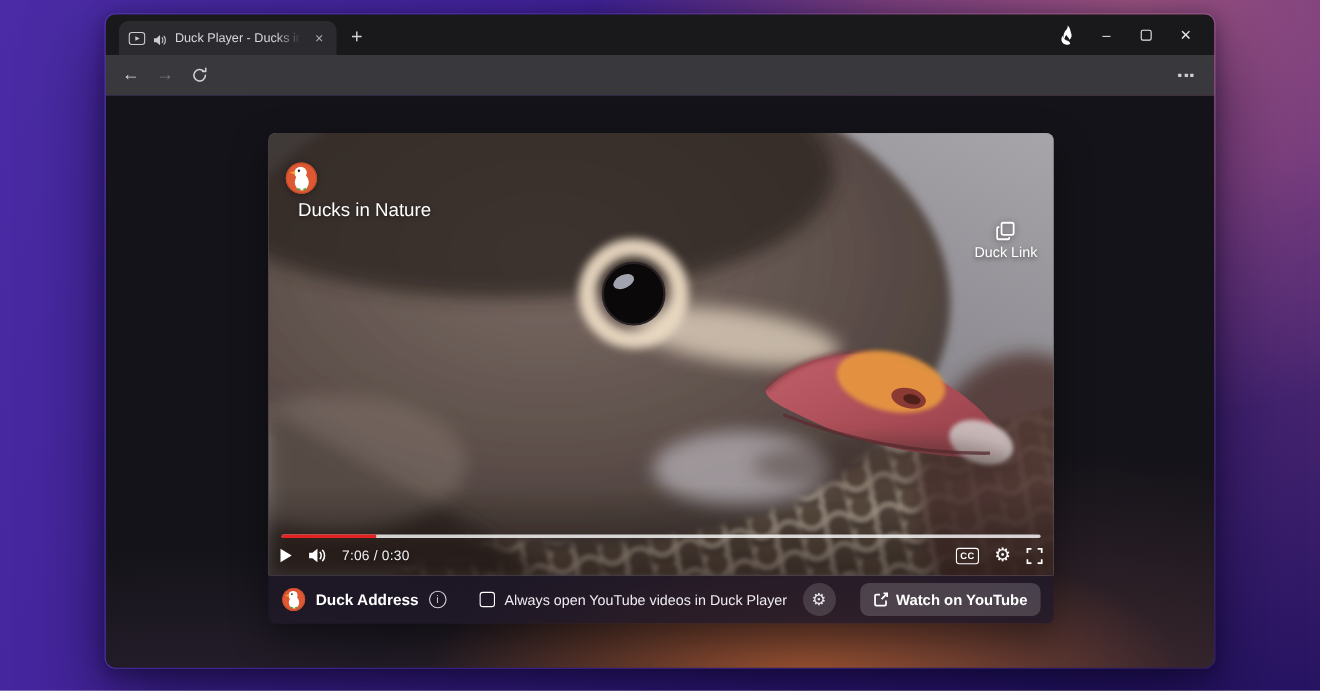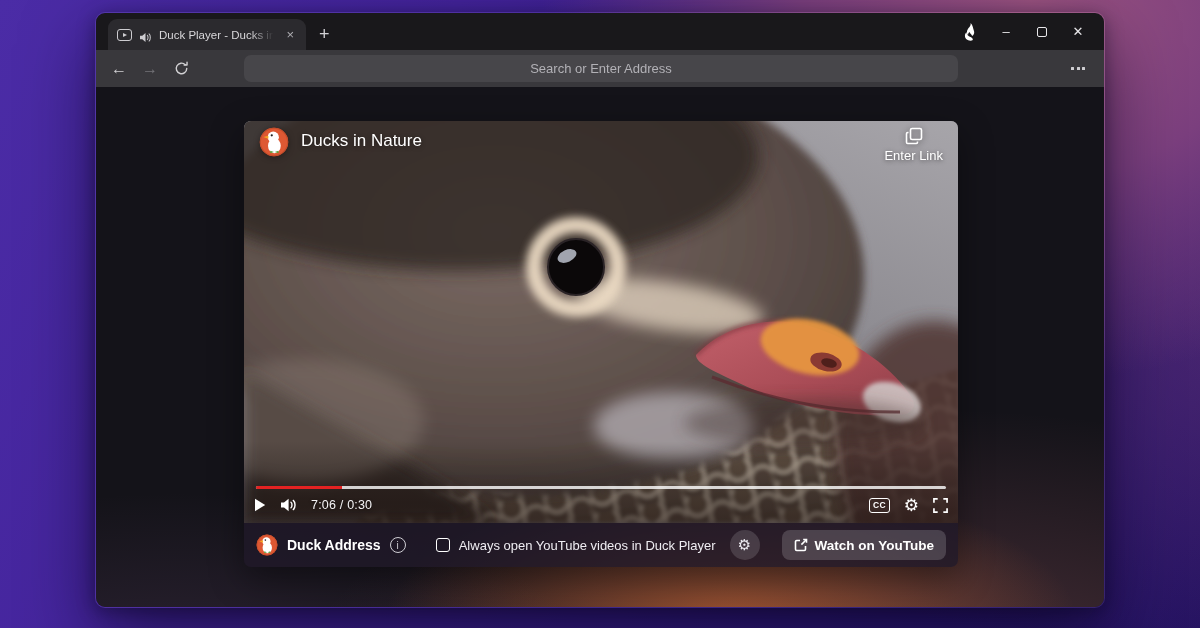--- a/index.html
+++ b/index.html
@@ -77,21 +77,21 @@
       radial-gradient(620px 300px at 8% 118%, rgba(112,78,122,.30), rgba(112,78,122,0) 70%),
       #141319;
   }
 
   
   .player { position:absolute; left:148px; top:34px; width:714px; border-radius:7px; overflow:hidden;
     box-shadow:0 12px 34px rgba(0,0,0,.4); }
   .video { position:relative; height:402px; background:#7d7b80; }
   .video > svg.duck { position:absolute; inset:0; width:100%; height:100%; }
 
-  .video-top { position:absolute; top:0; left:0; right:0; padding:6px 15px; display:flex; align-items:flex-start; }
+  .video-top { position:absolute; top:0; left:0; right:0; padding:26px 15px; display:flex; align-items:flex-start;flex-direction:column; }
   .vt-logo { width:30px; height:30px; flex:0 0 auto; filter:drop-shadow(0 1px 3px rgba(0,0,0,.35)); }
   .vt-title { margin-left:12px; margin-top:4px; font-size:17px; color:#fff;
     text-shadow:0 1px 5px rgba(0,0,0,.45); }
   .copy-btn { margin-left:auto; display:flex; flex-direction:column; align-items:center; gap:3px;
     color:#fff; cursor:pointer; text-shadow:0 1px 4px rgba(0,0,0,.5); }
   .copy-btn svg { filter:drop-shadow(0 1px 3px rgba(0,0,0,.45)); }
   .copy-label { font-size:13px; }
 
   .progress { position:absolute; left:12px; right:12px; bottom:34px; height:3.5px;
     background:rgba(255,255,255,.80); border-radius:2px; cursor:pointer; }
@@ -167,23 +167,20 @@
     <div class="toolbar">
       <div class="nav-group">
         <span class="nav-btn">←</span>
         <span class="nav-btn disabled">→</span>
         <span class="nav-btn">
           <svg viewBox="0 0 16 16" width="15" height="15">
               <path d="M13.6 8A5.6 5.6 0 1 1 12 4" fill="none" stroke="currentColor" stroke-width="1.5" stroke-linecap="round"></path>
               <path d="M13.9 1.2v3.1h-3.1" fill="none" stroke="currentColor" stroke-width="1.5" stroke-linecap="round" stroke-linejoin="round"></path>
             </svg>
         </span>
-      </div>
-      <div class="addressbar">
-        <input type="text" value="" placeholder="Search or Enter Address" style="">
       </div>
       <div class="overflow-btn">
         <b></b>
           <b></b>
           <b></b>
       </div>
     </div>
 
     <div class="content">
       <div class="player">
@@ -258,21 +255,21 @@
               <path d="M12.5 11.5 L5.8 13.2 L12.5 15.8 Z" fill="#f5a623"></path>
               <circle cx="17" cy="11" r="1.5" fill="#222"></circle>
               <path d="M15 31.5l5 1.8-5 1.8zM26 31.5l-5 1.8 5 1.8z" fill="#57a33e"></path>
             </svg>
             <div class="vt-title">Ducks in Nature</div>
             <div class="copy-btn">
               <svg viewBox="0 0 18 18" width="18" height="18">
                 <rect x="5.5" y="1.5" width="11" height="11" rx="1.6" fill="none" stroke="#fff" stroke-width="1.6"></rect>
                 <path d="M3.5 5.5 H2.7 A1.2 1.2 0 0 0 1.5 6.7 V15.3 A1.2 1.2 0 0 0 2.7 16.5 H11.3 A1.2 1.2 0 0 0 12.5 15.3 V14.5" fill="none" stroke="#fff" stroke-width="1.6"></path>
               </svg>
-              <span class="copy-label">Enter Link</span>
+              <span class="copy-label">Duck Link</span>
             </div>
           </div>
 
           <div class="progress">
             <div class="progress-played" style="width: 12.5%; background: rgb(227, 34, 34);"></div>
           </div>
 
           <div class="controls">
             <span class="ctl">
               <svg viewBox="0 0 12 14" width="12" height="14">

